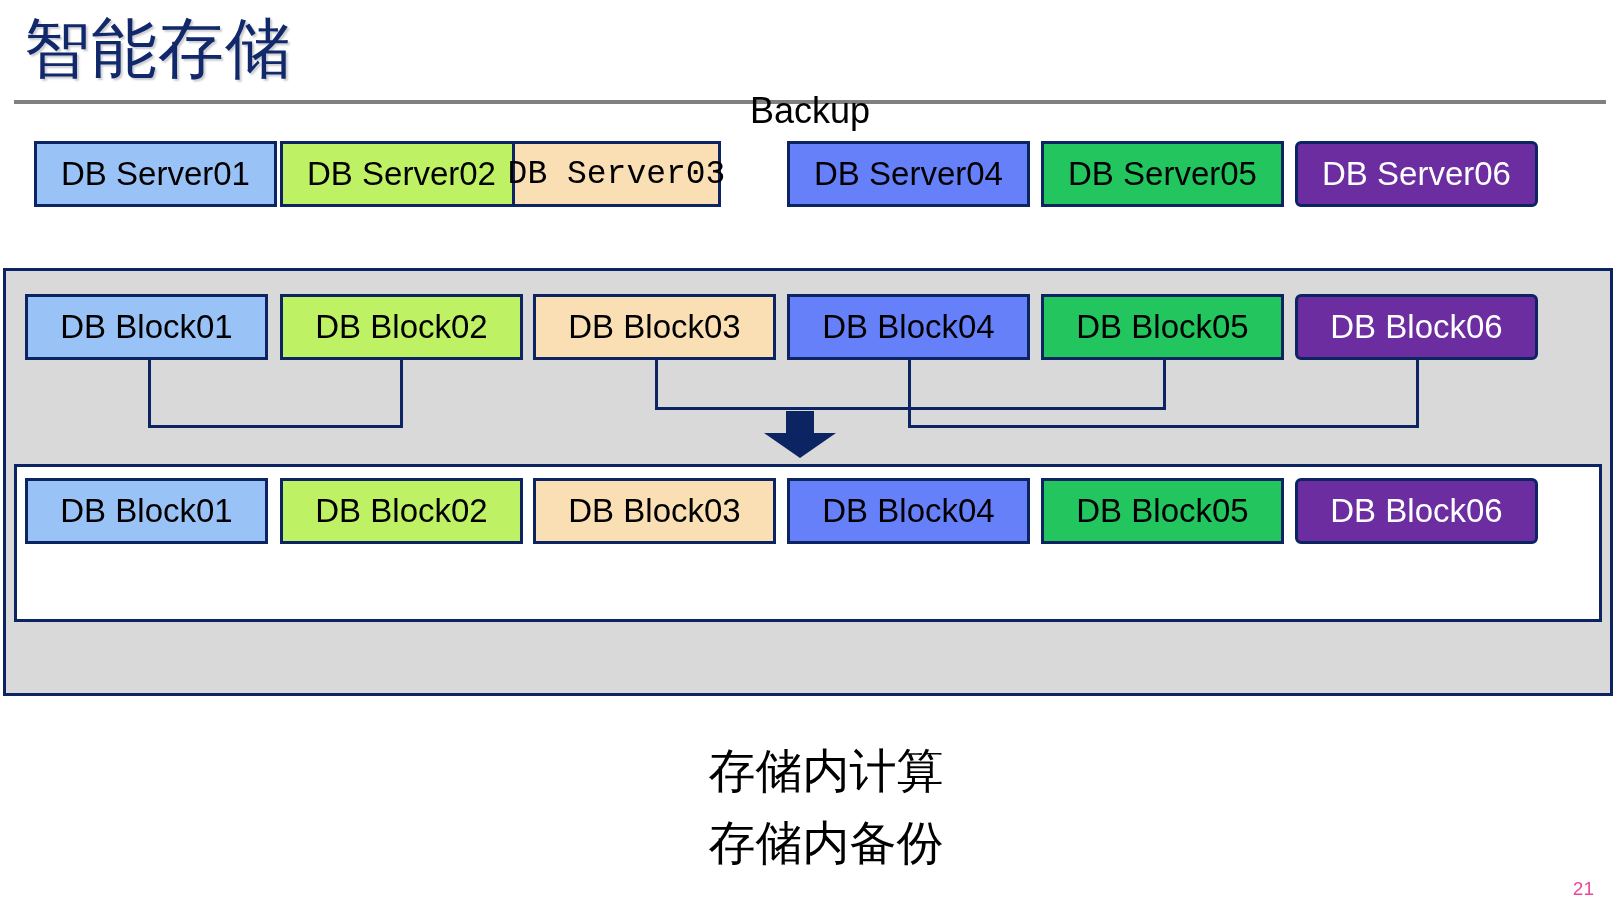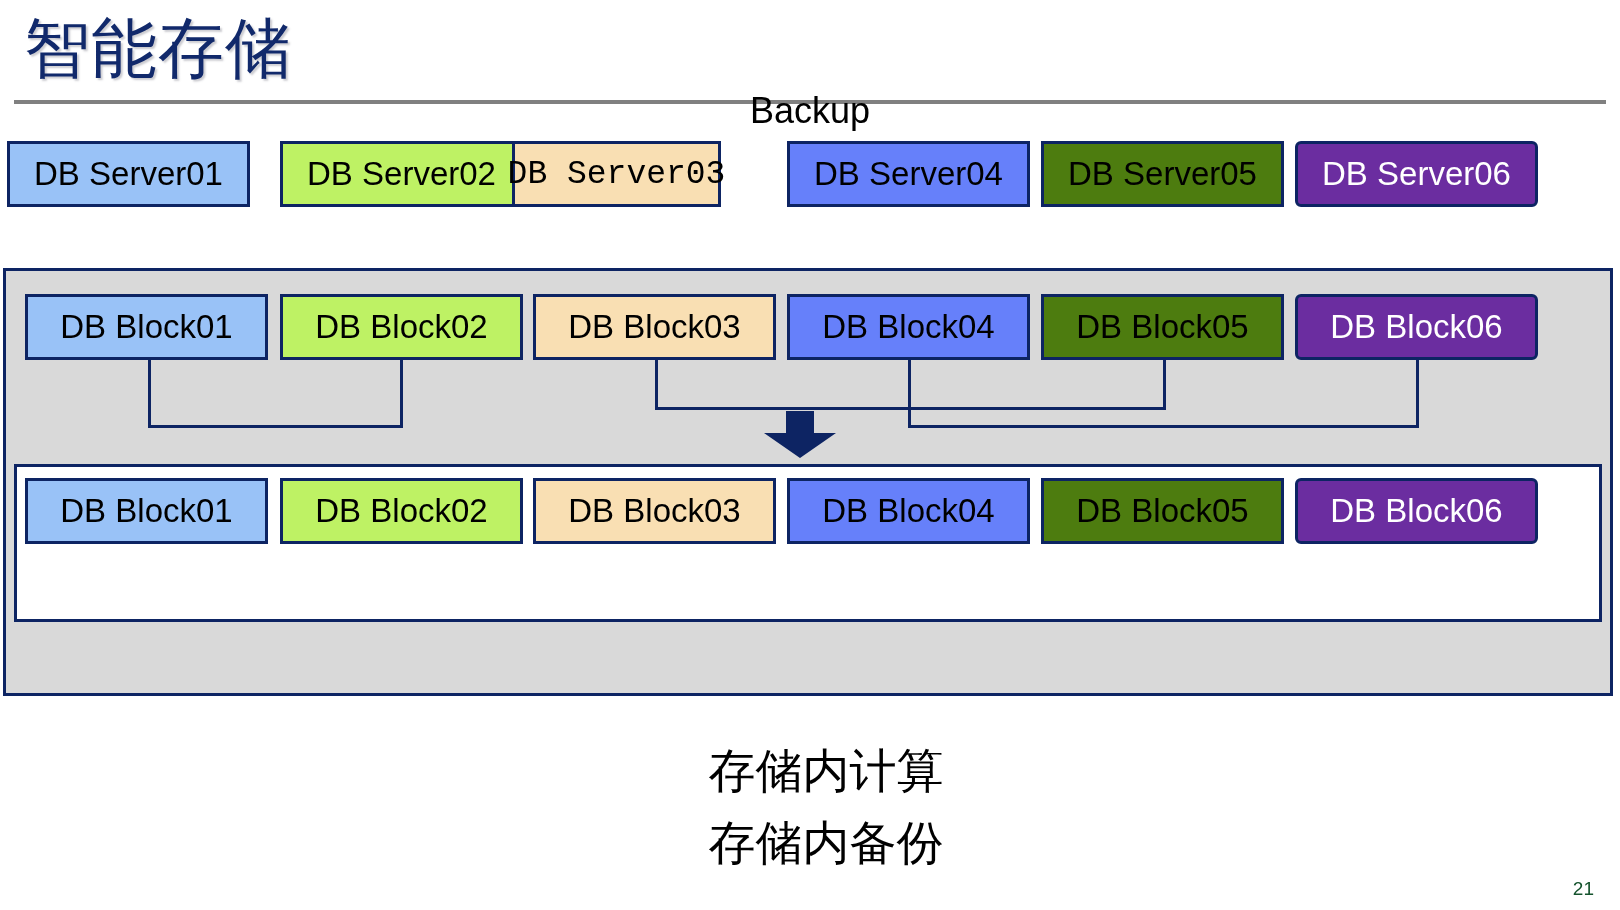--- a/index.html
+++ b/index.html
@@ -49,21 +49,21 @@
     align-items: center;
     justify-content: center;
     font-size: 33px;
     color: #000000;
     white-space: nowrap;
   }
   .c-lightblue { background: #99c2f7; }
   .c-mint      { background: #bef264; }
   .c-peach     { background: #f9dfb3; }
   .c-blue      { background: #6680fa; }
-  .c-yellow    { background: #4d7c0f; }
+  .c-yellow    { background: #22c55e; }
   .c-purple    { background: #6b2da0; color: #ffffff; border-radius: 6px; }
 
   
   #server-row .box { top: 141px; height: 66px; }
 
   
   #storage-container {
     position: absolute;
     left: 3px;
     top: 268px;
@@ -138,33 +138,33 @@
     color: #000000;
   }
   #caption div { white-space: nowrap; padding-left: 32px; }
 
   
   #page-number {
     position: absolute;
     right: 26px;
     bottom: 10px;
     font-size: 19px;
-    color: #14532d;
+    color: #ec4899;
   }
 </style>
 </head>
 <body>
 
 <div id="slide">
 
   <div id="title">智能存储</div>
   <div id="title-rule"></div>
 
   <div id="server-row">
-    <div class="box c-lightblue" style="left:7px;width:243px;">DB Server01</div>
+    <div class="box c-lightblue" style="left:34px;width:243px;">DB Server01</div>
     <div class="box c-mint" style="left:280px;width:243px;">DB Server02</div>
     <div class="box c-peach" style="left:512px;width:209px;font-family:Liberation Mono, monospace;">DB Server03</div>
     <div class="box c-blue" style="left:787px;width:243px;">DB Server04</div>
     <div class="box c-yellow" style="left:1041px;width:243px;">DB Server05</div>
     <div class="box c-purple" style="left:1295px;width:243px;">DB Server06</div>
   </div>
 
   <div id="storage-container"></div>
 
   <div id="block-row-top">

